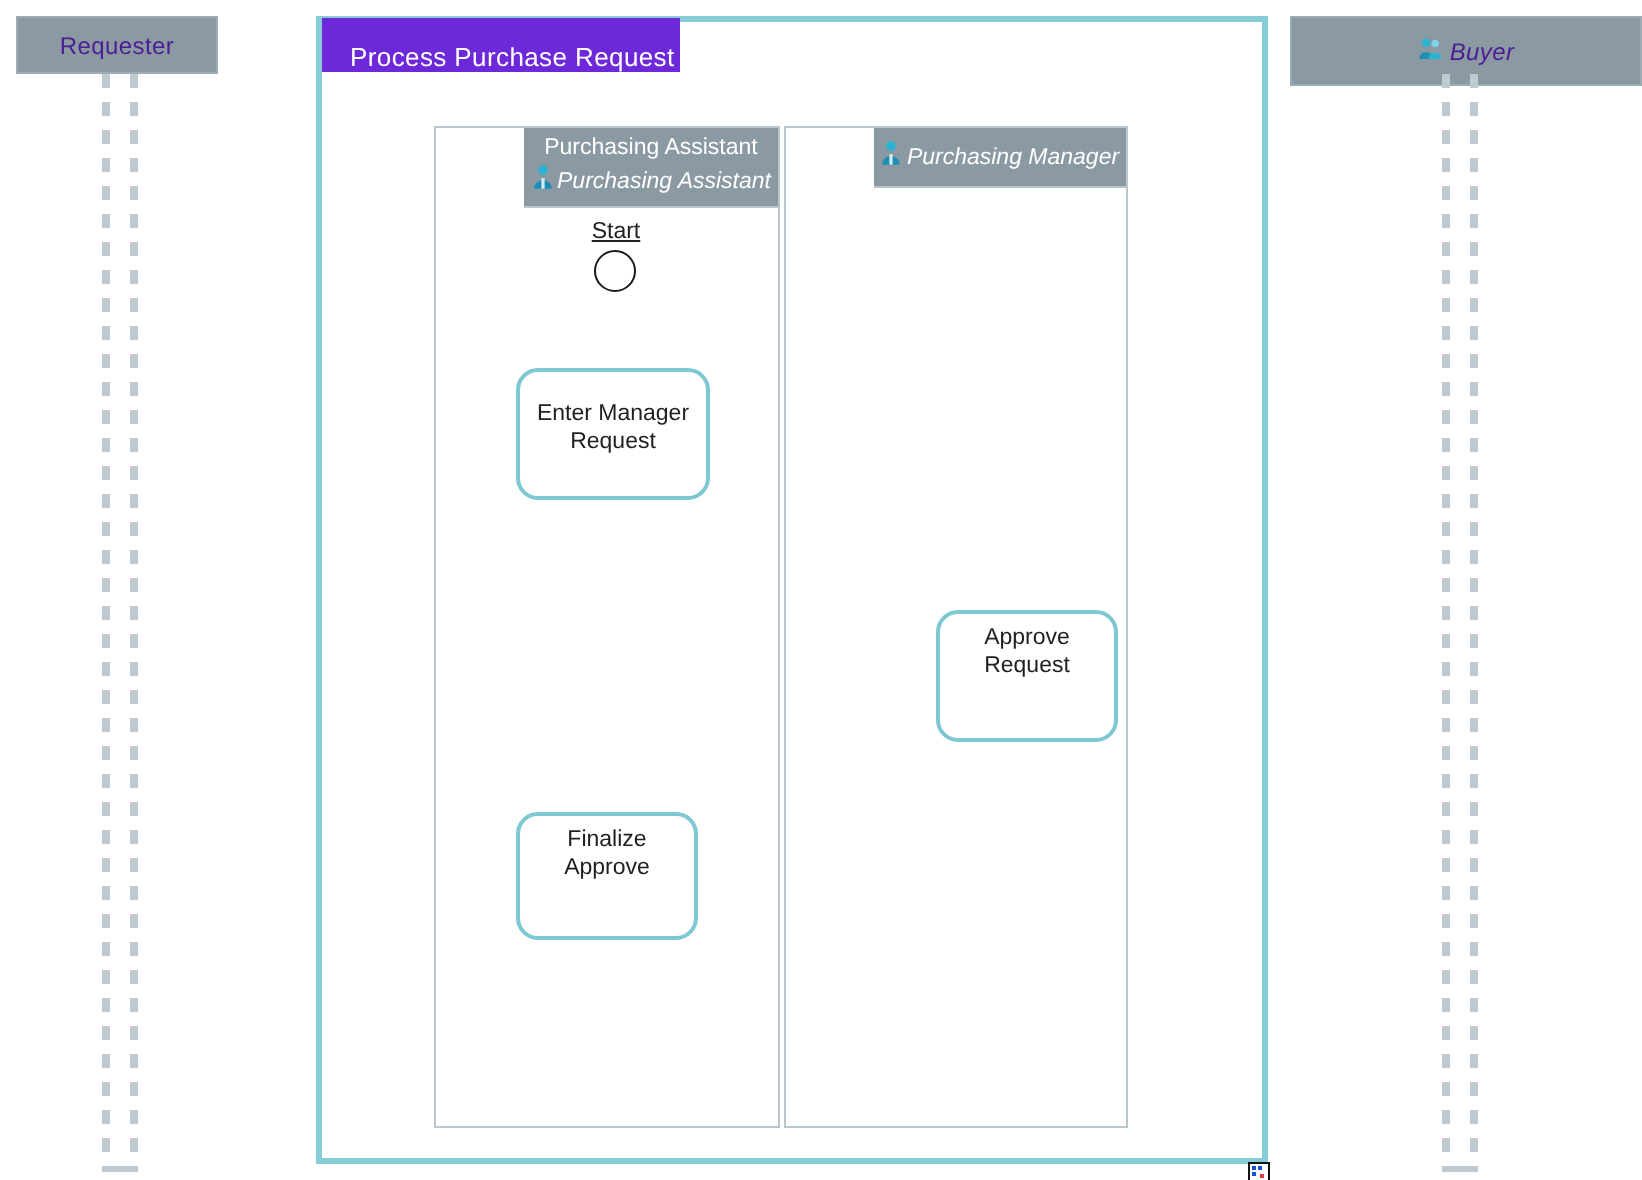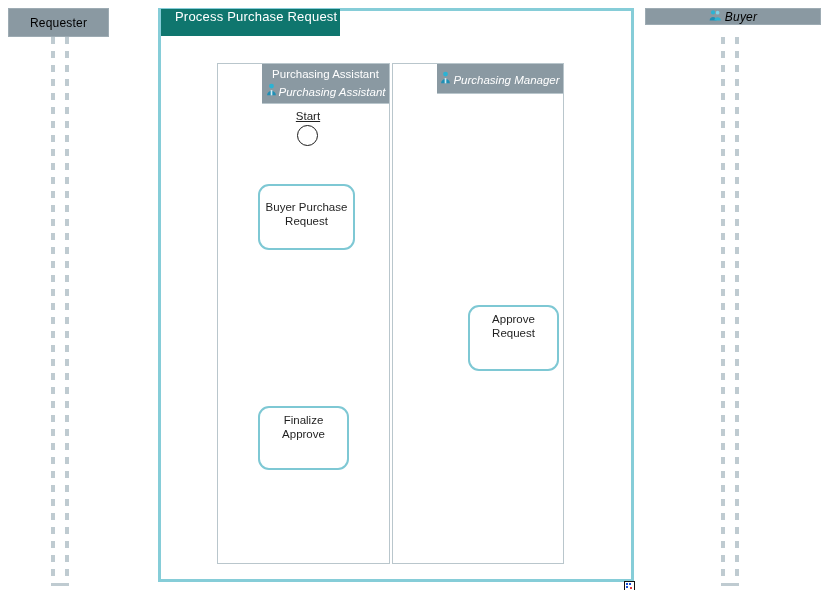--- a/index.html
+++ b/index.html
@@ -22,21 +22,21 @@
     width: 821px;
     height: 590px;
   }
 
   
   .participant {
     position: absolute;
     background: #8a99a2;
     border: 1px solid #9dabb3;
     box-sizing: border-box;
-    color: #000000;
+    color: #4c1d95;
     display: flex;
     align-items: center;
     justify-content: center;
     font-size: 12px;
     letter-spacing: .2px;
   }
   .participant .plabel {
     display: inline-flex;
     align-items: center;
     gap: 3px;
@@ -60,25 +60,25 @@
 
   
   .process-pool {
     position: absolute;
     border: 3px solid #86cdd8;
     box-sizing: border-box;
     background: #ffffff;
   }
   .process-title {
     position: absolute;
-    background: #0f766e;
+    background: #6d28d9;
     color: #ffffff;
     font-size: 13px;
     display: flex;
-    align-items: flex-start;
+    align-items: flex-end;
     padding-left: 14px;
     box-sizing: border-box;
     letter-spacing: .2px;
   }
 
   
   .lane {
     position: absolute;
     border: 1px solid #b9c6cc;
     box-sizing: border-box;
@@ -169,21 +169,21 @@
 
 <div class="canvas">
 
   <div class="participant" style="left:8px; top:8px; width:101px; height:29px;">
     <span class="plabel">Requester</span>
   </div>
   <div class="lifeline" style="left:51px; top:37px; height:548px;"></div>
   <div class="lifeline" style="left:65px; top:37px; height:548px;"></div>
   <div class="lifeline-foot" style="left:51px; top:583px; width:18px;"></div>
 
-  <div class="participant italic" style="left:645px; top:8px; width:176px; height:17px;">
+  <div class="participant italic" style="left:645px; top:8px; width:176px; height:35px;">
     <span class="plabel">
       <span class="person-icon">
         <svg width="13" height="13" viewBox="0 0 16 16">
           <circle cx="5" cy="4.2" r="2.6" fill="#2bb3d4"></circle>
           <path d="M0.8 14.2c0-2.6 1.9-4.3 4.2-4.3s4.2 1.7 4.2 4.3z" fill="#1f8fb5"></path>
           <circle cx="10.6" cy="4.6" r="2.3" fill="#7fd3e8"></circle>
           <path d="M6.6 14.2c0-2.4 1.8-3.9 4-3.9s4 1.5 4 3.9z" fill="#2bb3d4"></path>
         </svg>
       </span>
       <span>Buyer</span>
@@ -230,21 +230,21 @@
         <span>Purchasing Manager</span>
       </div>
     </div>
     <div class="lane-body" style="height:469px;"></div>
   </div>
 
   <div class="start-label" style="left:268px; top:110px; width:80px;">Start</div>
   <div class="start-event" style="left:297px; top:125px; width:21px; height:21px;"></div>
 
   <div class="task" style="left:258px; top:184px; width:97px; height:66px;">
-    <div class="task-label mid">Buyer Purchase Request</div>
+    <div class="task-label mid">Enter Manager Request</div>
   </div>
 
   <div class="task" style="left:431px; top:305px; width:91px; height:66px;margin-left:37px;">
     <div class="task-label top">Approve Request</div>
   </div>
 
   <div class="task" style="left:258px; top:406px; width:91px; height:64px;">
     <div class="task-label top">Finalize Approve</div>
   </div>
 

